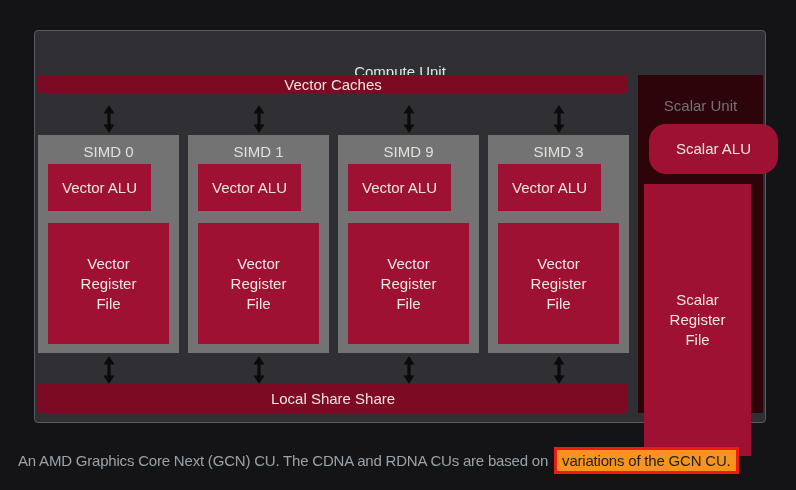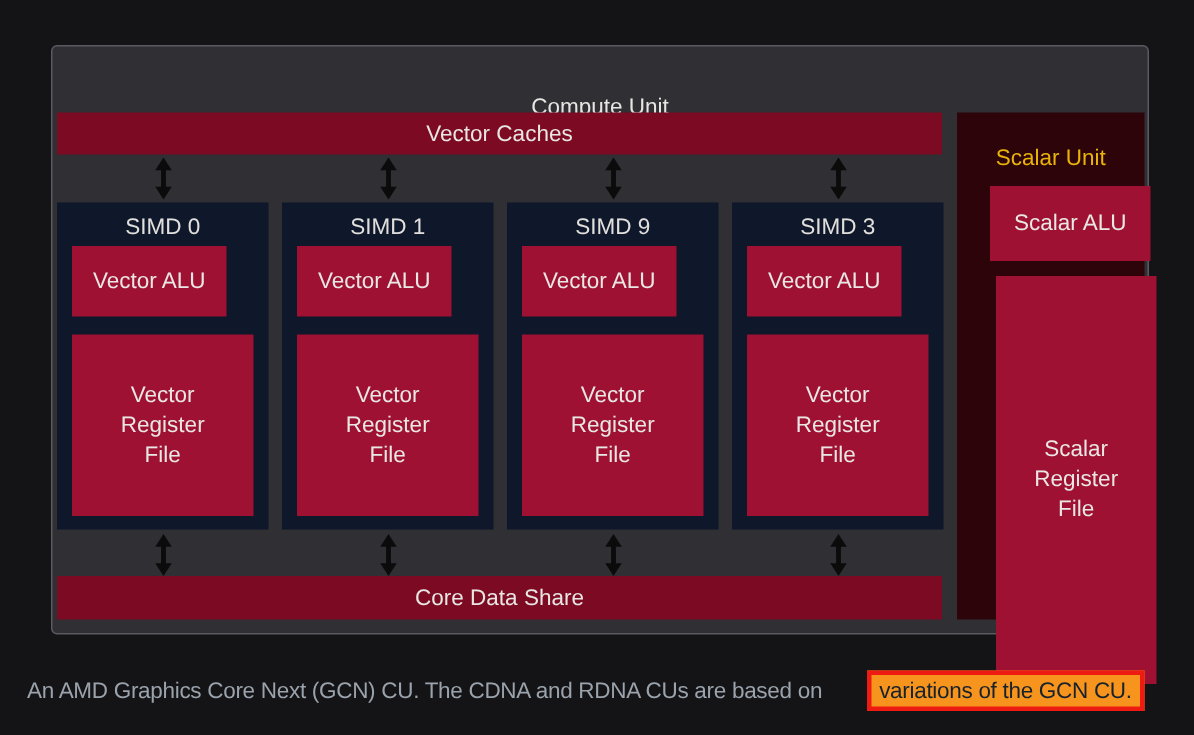--- a/index.html
+++ b/index.html
@@ -22,26 +22,26 @@
     position: absolute; top: 12px; left: 0; width: 100%;
     text-align: center;
     color: #e8e6e3; font-size: 15px; margin-top: 20px;
   }
   .bar {
     position: absolute; left: 3px; width: 590px;
     background: #7c0a23;
     display: flex; align-items: center; justify-content: center;
     color: #e8e6e3; font-size: 15px;
   }
-  .vector-caches { top: 44px; height: 28px; }
+  .vector-caches { top: 44px; height: 18px; }
   .lds { top: 353px; height: 29px; }
   .simd {
     position: absolute; top: 104px;
     width: 141px; height: 218px;
-    background: #0f172a;
+    background: #737373;
   }
   .simd-label {
     position: absolute; top: 8px; left: 0; width: 100%;
     text-align: center; color: #e2e0dd; font-size: 15px;
   }
   .red-box {
     position: absolute;
     background: #9e1132;
     display: flex; align-items: center; justify-content: center;
     color: #e9e7e4; font-size: 15px;
@@ -49,37 +49,36 @@
   }
   .alu-box { left: 10px; top: 29px; width: 103px; height: 47px; }
   .vrf-box { left: 10px; top: 88px; width: 121px; height: 121px; }
   .scalar-unit {
     position: absolute; left: 603px; top: 44px;
     width: 125px; height: 338px;
     background: #2c040a;
   }
   .scalar-label {
     position: absolute; top: 22px; left: 0; width: 100%;
-    text-align: center; color: #eab308; font-size: 15px;
-  }
-  .scalar-alu { left: 22px; top: 49px; width: 107px; height: 50px; }
-  .scalar-rf  { left: 26px; top: 109px; width: 107px; height: 272px; }
+    text-align: center; color: #737373; font-size: 15px;
+  }
+  .scalar-alu { left: 11px; top: 49px; width: 129px; height: 50px; border-radius: 17px; }
+  .scalar-rf  { left: 6px; top: 109px; width: 107px; height: 272px; }
   .arrow {
     position: absolute; width: 16px; height: 28px;
   }
   .arrow svg { display: block; width: 16px; height: 28px; }
   .arrow-top { top: 74px; }
   .arrow-bot { top: 325px; }
   .ax0 { left: 66px; } .ax1 { left: 216px; } .ax2 { left: 366px; } .ax3 { left: 516px; }
   .caption {
     position: absolute; left: 18px; top: 443px; height: 34px;
     display: flex; align-items: center;
     color: #9aa2ab; font-size: 15px; letter-spacing: -0.2px;
     white-space: nowrap;
-    gap: 24px;
   }
   .caption-highlight {
     display: inline-block;
     margin-left: 6px;
     padding: 2px 5px;
     background: #f7941e;
     border: 3px solid #ee1b12;
     color: #18222c;
   }
 </style>
@@ -193,21 +192,21 @@
         <svg viewBox="0 0 16 28">
           <g fill="#0b0b0b">
             <path d="M8 0 L13.5 8.5 L2.5 8.5 Z"></path>
             <rect x="6.4" y="7" width="3.2" height="14"></rect>
             <path d="M8 28 L13.5 19.5 L2.5 19.5 Z"></path>
           </g>
         </svg>
       </span>
 
     <div class="bar lds">
-      <span>Core Data Share</span>
+      <span>Local Share Share</span>
     </div>
 
     <div class="scalar-unit">
       <div class="scalar-label">Scalar Unit</div>
       <div class="red-box scalar-alu">Scalar ALU</div>
       <div class="red-box scalar-rf">Scalar
 Register
 File</div>
     </div>
 

